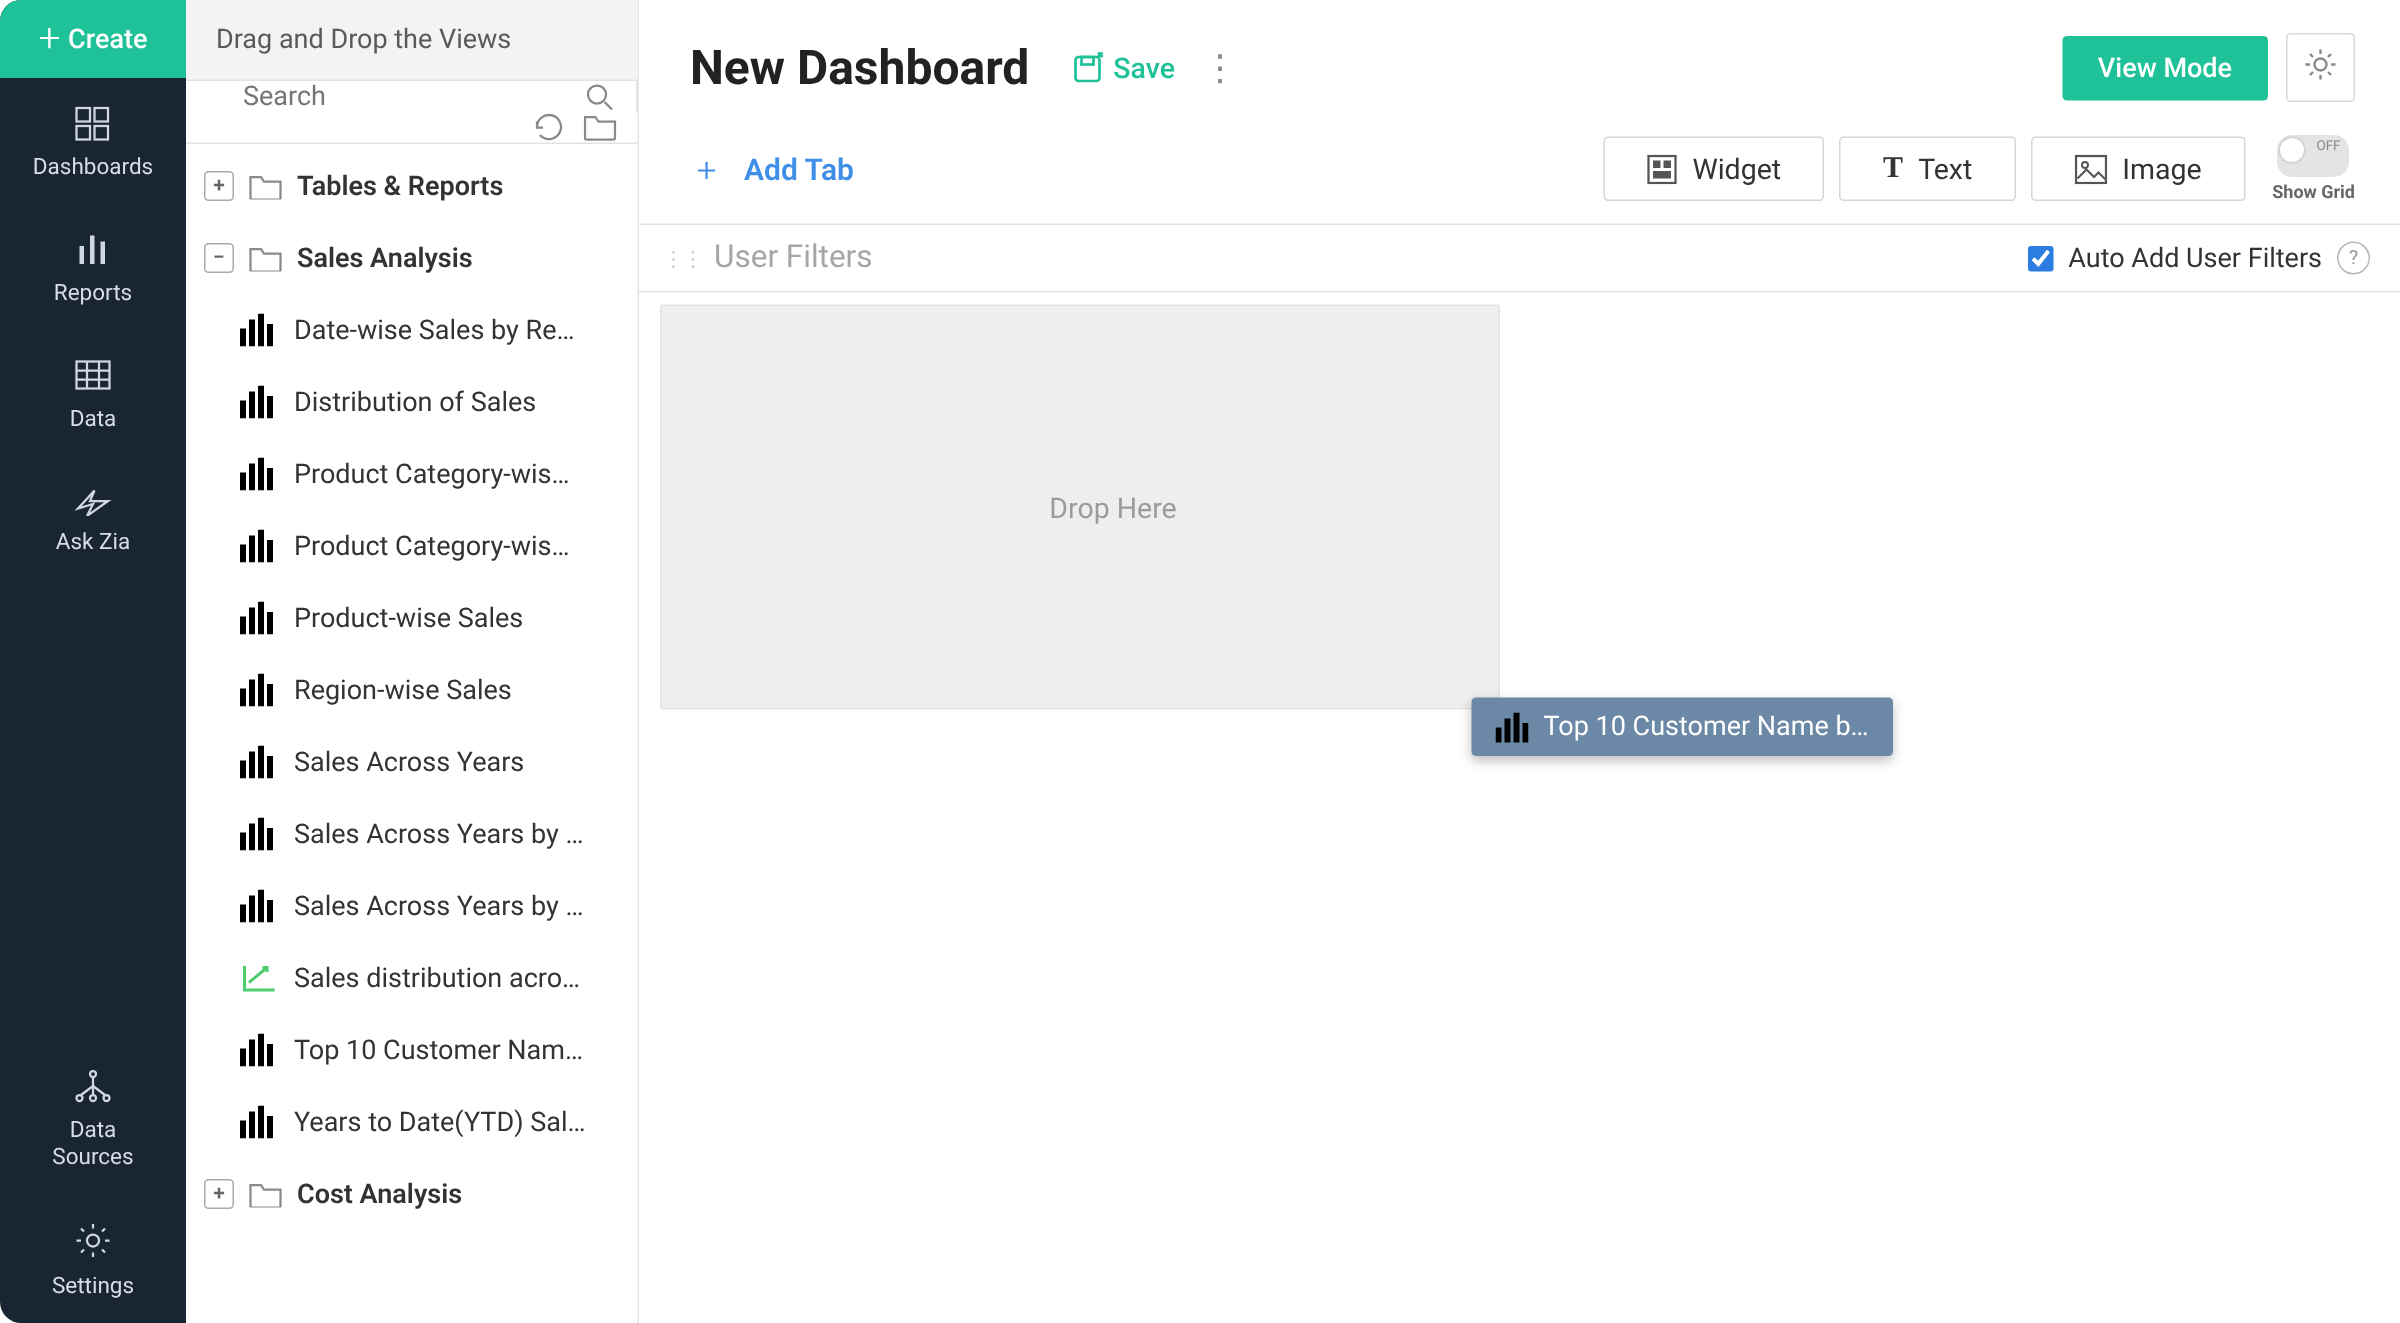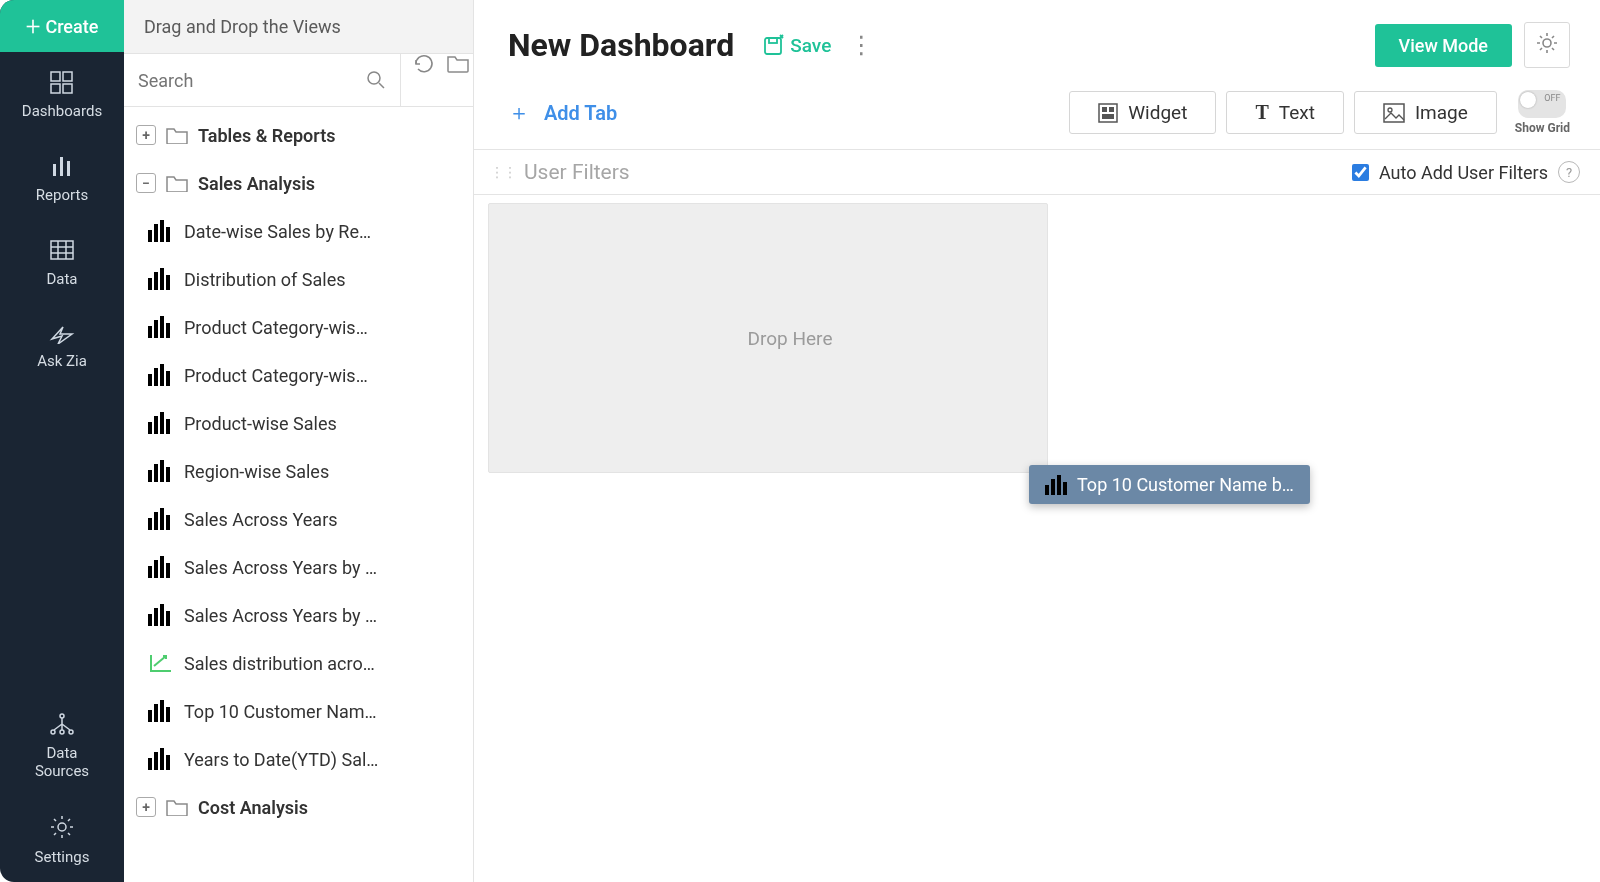--- a/index.html
+++ b/index.html
@@ -10,32 +10,32 @@
 
 .nav-rail { width: 124px; background: #1a2533; color: #c8d1db; display: flex; flex-direction: column; }
 .create-btn { background: #1fc298; color: #fff; height: 52px; display: flex; align-items: center; justify-content: center; gap: 5px; font-size: 18px; font-weight: 500; cursor: pointer; }
 .create-btn .plus { font-size: 26px; font-weight: 300; line-height: 1; }
 .nav-items { flex: 1; display: flex; flex-direction: column; }
 .nav-item { display: flex; flex-direction: column; align-items: center; justify-content: center; padding: 18px 4px 16px; cursor: pointer; font-size: 15px; color: #d6dde4; }
 .nav-item svg { margin-bottom: 8px; }
 .nav-bottom { margin-top: auto; }
 
 
-.views-panel { width: 350px; border-right: 1px solid #e3e3e3; display: flex; flex-direction: column; background: #fff; }
+.views-panel { width: 302px; border-right: 1px solid #e3e3e3; display: flex; flex-direction: column; background: #fff; }
 .views-header { background: #f3f3f3; color: #5a5a5a; font-size: 18px; padding: 16px 20px; border-bottom: 1px solid #e3e3e3; }
-.search-row { display: flex; align-items: flex-start; border-bottom: 1px solid #e3e3e3; }
+.search-row { display: flex; align-items: flex-end; border-bottom: 1px solid #e3e3e3; flex-direction: column; }
 .search-box { flex: 1; display: flex; align-items: center; padding: 0 14px; height: 52px; border-right: 1px solid #e3e3e3; }
 .search-box input { flex: 1; border: none; outline: none; font-size: 18px; color: #555; background: transparent; }
 .search-actions { display: flex; align-items: center; gap: 12px; padding: 0 12px; }
 .search-actions svg { cursor: pointer; }
 
 .tree { flex: 1; overflow-y: auto; padding-top: 4px; }
 .tree-row { display: flex; align-items: center; height: 48px; padding-left: 12px; cursor: pointer; gap: 10px; }
 .tree-row.folder { font-weight: 600; font-size: 18px; color: #333; }
-.tree-row.leaf { font-size: 18px; color: #333; padding-left: 24px; white-space: nowrap; overflow: hidden; text-overflow: ellipsis; }
+.tree-row.leaf { font-size: 18px; color: #333; padding-left: 36px; white-space: nowrap; overflow: hidden; text-overflow: ellipsis; }
 .tree-row.leaf span.label { overflow: hidden; text-overflow: ellipsis; }
 .expander { width: 20px; height: 20px; border: 1px solid #aaa; border-radius: 3px; display: flex; align-items: center; justify-content: center; font-size: 14px; color: #666; flex-shrink: 0; }
 .folder-icon { width: 22px; height: 18px; flex-shrink: 0; }
 .chart-icon { width: 26px; height: 22px; flex-shrink: 0; }
 
 
 .canvas { flex: 1; display: flex; flex-direction: column; position: relative; }
 .canvas-header { display: flex; align-items: center; padding: 22px 30px 12px 34px; }
 .dash-title { font-size: 32px; font-weight: 700; color: #222; margin-right: 28px; }
 .save-btn { display: flex; align-items: center; gap: 4px; color: #1fc298; font-size: 19px; font-weight: 500; cursor: pointer; }

